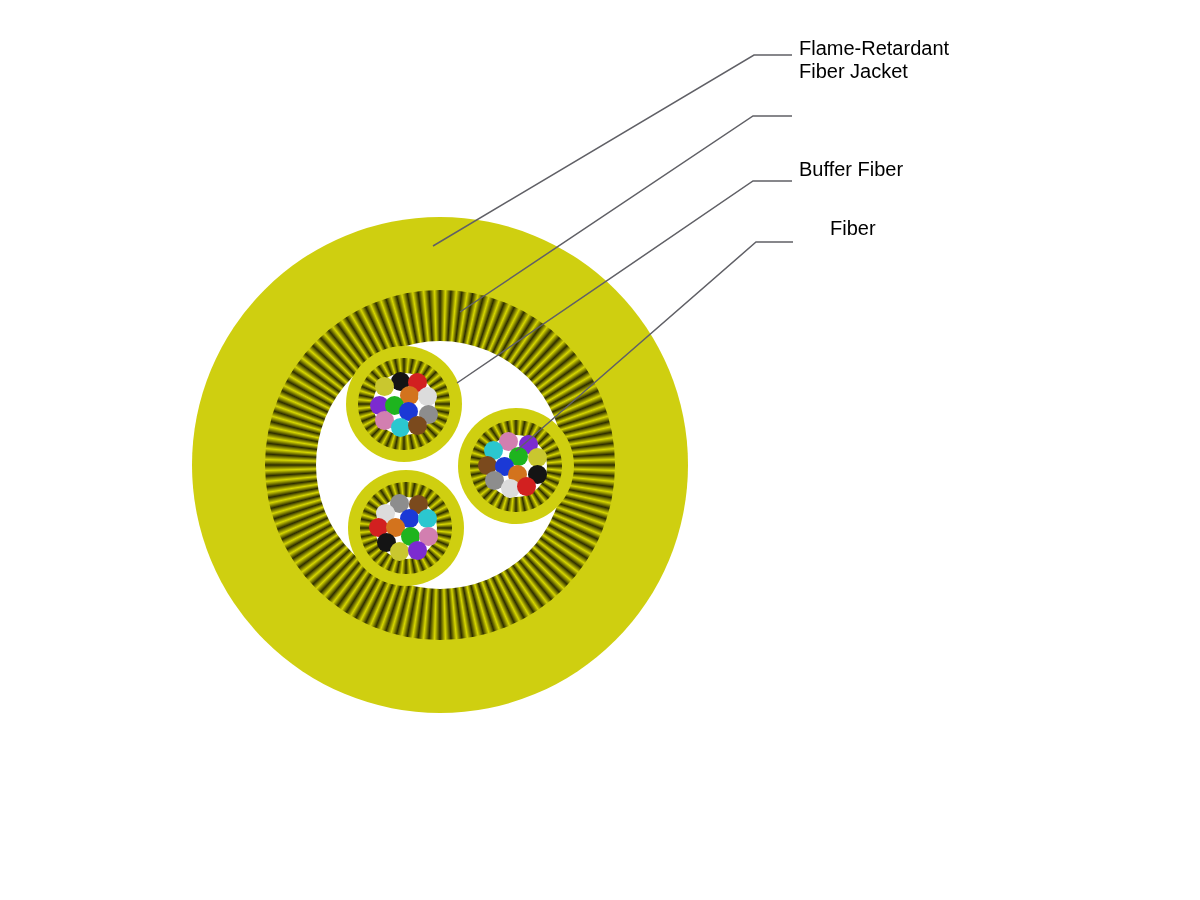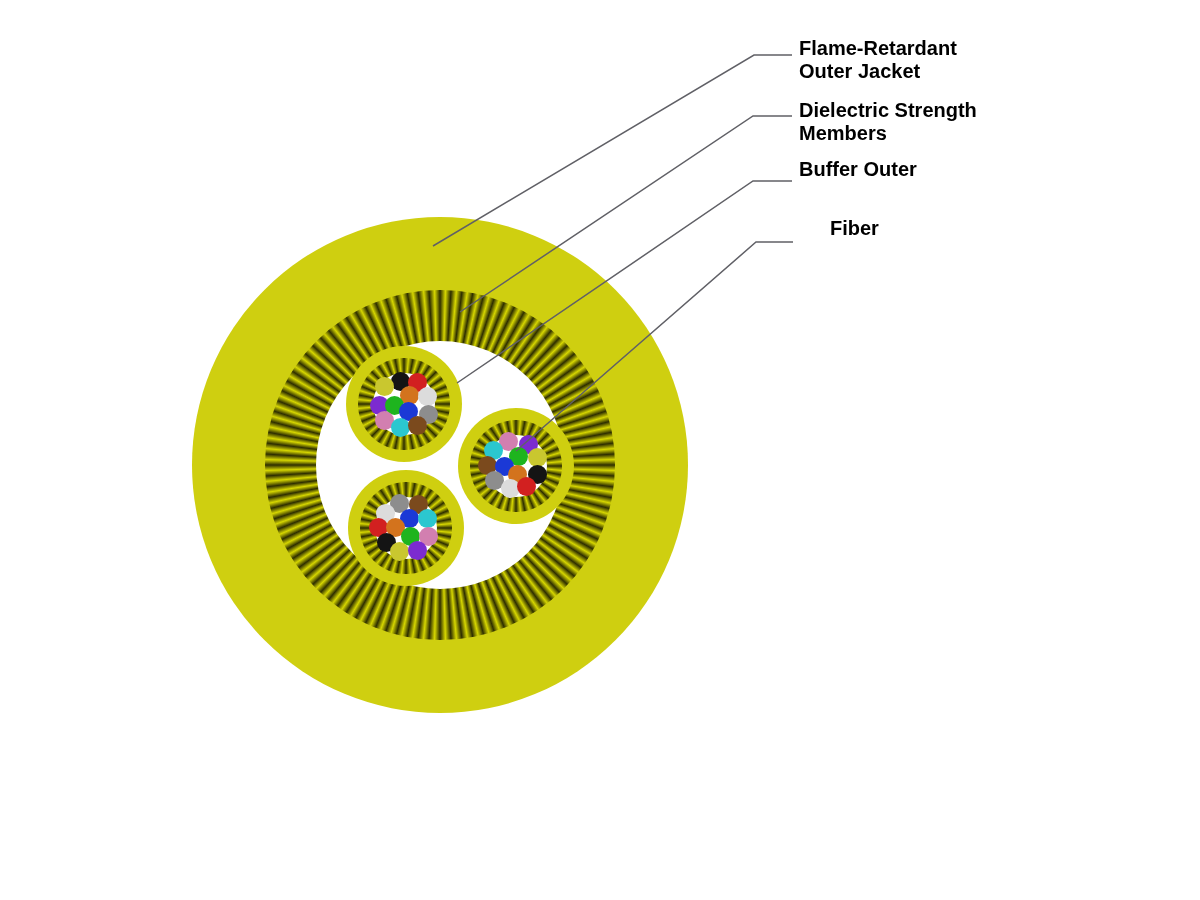--- a/index.html
+++ b/index.html
@@ -1,21 +1,21 @@
 <!DOCTYPE html>
 <html><head>
 <meta charset="utf-8">
 <style>
   html,body{margin:0;padding:0;background:#ffffff;}
   #stage{position:relative;width:1200px;height:900px;background:#ffffff;overflow:hidden;
          font-family:"Liberation Sans", sans-serif;}
   #cable-layer{position:absolute;left:0;top:0;width:1200px;height:900px;}
   .disk{position:absolute;border-radius:50%;}
   #leader-svg{position:absolute;left:0;top:0;width:1200px;height:900px;pointer-events:none;}
-  .label{position:absolute;font-size:20px;line-height:23px;color:#000;white-space:nowrap;font-weight:bold;}
+  .label{position:absolute;font-size:20px;line-height:23px;color:#000;white-space:nowrap;}
 </style>
 </head>
 <body>
 
 <div id="stage">
   <div id="cable-layer">
       <div class="disk" style="left: 192px; top: 217px; height: 496px; width: 496px; background: rgb(207, 207, 16);"></div>
       <div class="disk" style="left: 265px; top: 290px; height: 350px; width: 350px; background: repeating-conic-gradient(rgb(46, 46, 0) 0deg, rgb(214, 214, 0) 1.8deg, rgb(46, 46, 0) 3.6deg);"></div>
       <div class="disk" style="left: 316px; top: 341px; height: 248px; width: 248px; background: rgb(255, 255, 255);"></div>
       <div class="disk" style="left: 346px; top: 346px; height: 116px; width: 116px; background: rgb(207, 207, 16);"></div>
@@ -67,28 +67,24 @@
 
   <svg id="leader-svg" viewBox="0 0 1200 900">
       <polyline points="792,55 754,55 433,246" fill="none" stroke="#606066" stroke-width="1.5"></polyline>
       <polyline points="792,116 753,116 460,312" fill="none" stroke="#606066" stroke-width="1.5"></polyline>
       <polyline points="792,181 753,181 457,383" fill="none" stroke="#606066" stroke-width="1.5"></polyline>
       <polyline points="793,242 756,242 516,451" fill="none" stroke="#606066" stroke-width="1.5"></polyline>
     </svg>
 
   <div class="label" style="left:799px;top:37px">
     <div>Flame-Retardant</div>
-    <div>Outer Jacket</div>
+    <div>Fiber Jacket</div>
   </div>
 
-  <div class="label" style="left:799px;top:99px">
-    <div>Dielectric Strength</div>
-    <div>Members</div>
-  </div>
 
   <div class="label" style="left:799px;top:158px">
-    <div>Buffer Outer</div>
+    <div>Buffer Fiber</div>
   </div>
 
   <div class="label" style="left:830px;top:217px">
     <div>Fiber</div>
   </div>
 </div>
 
 </body></html>

